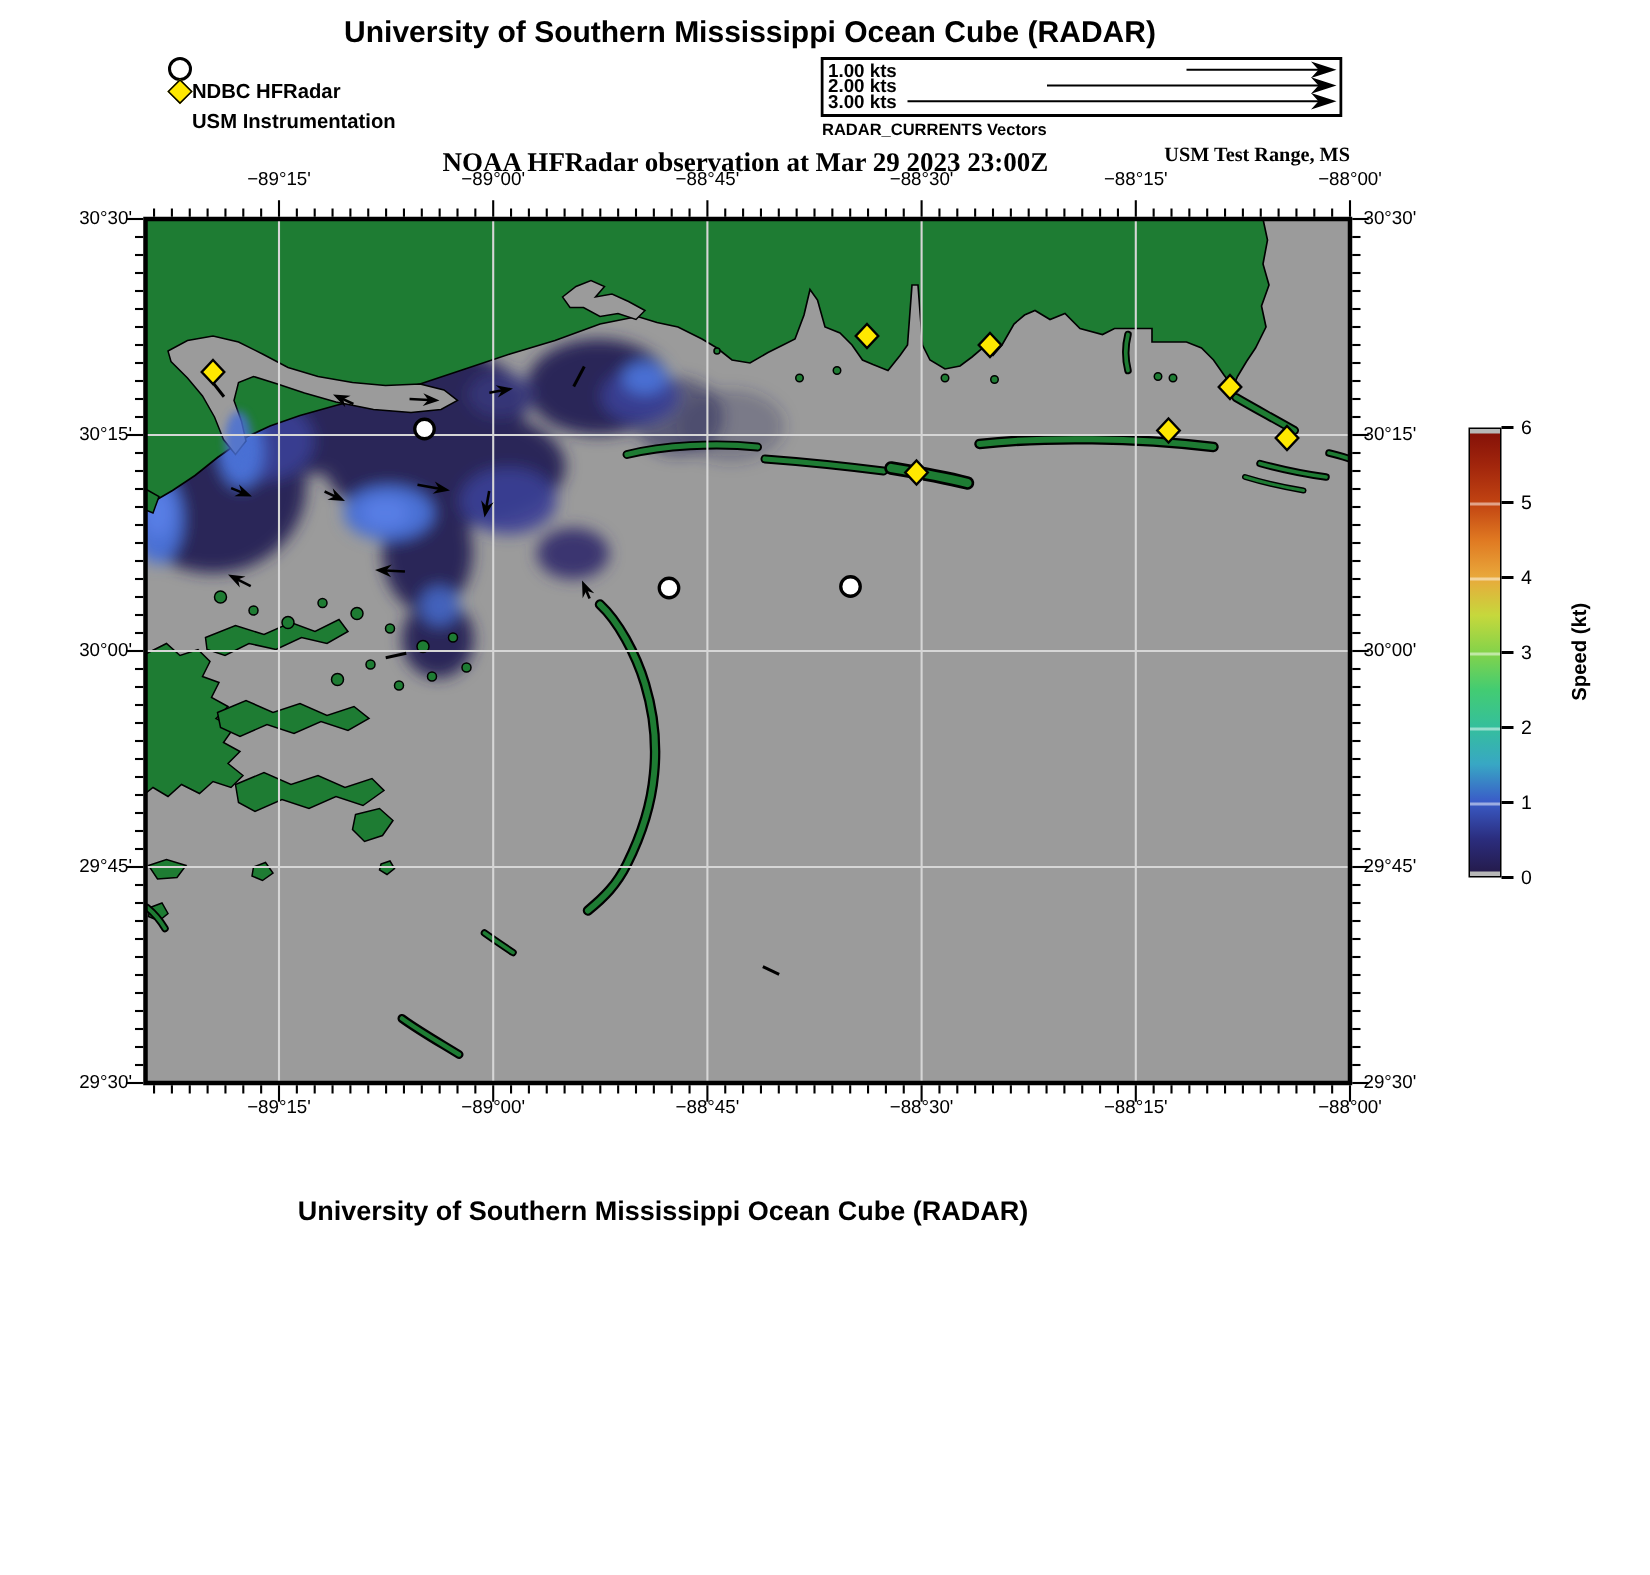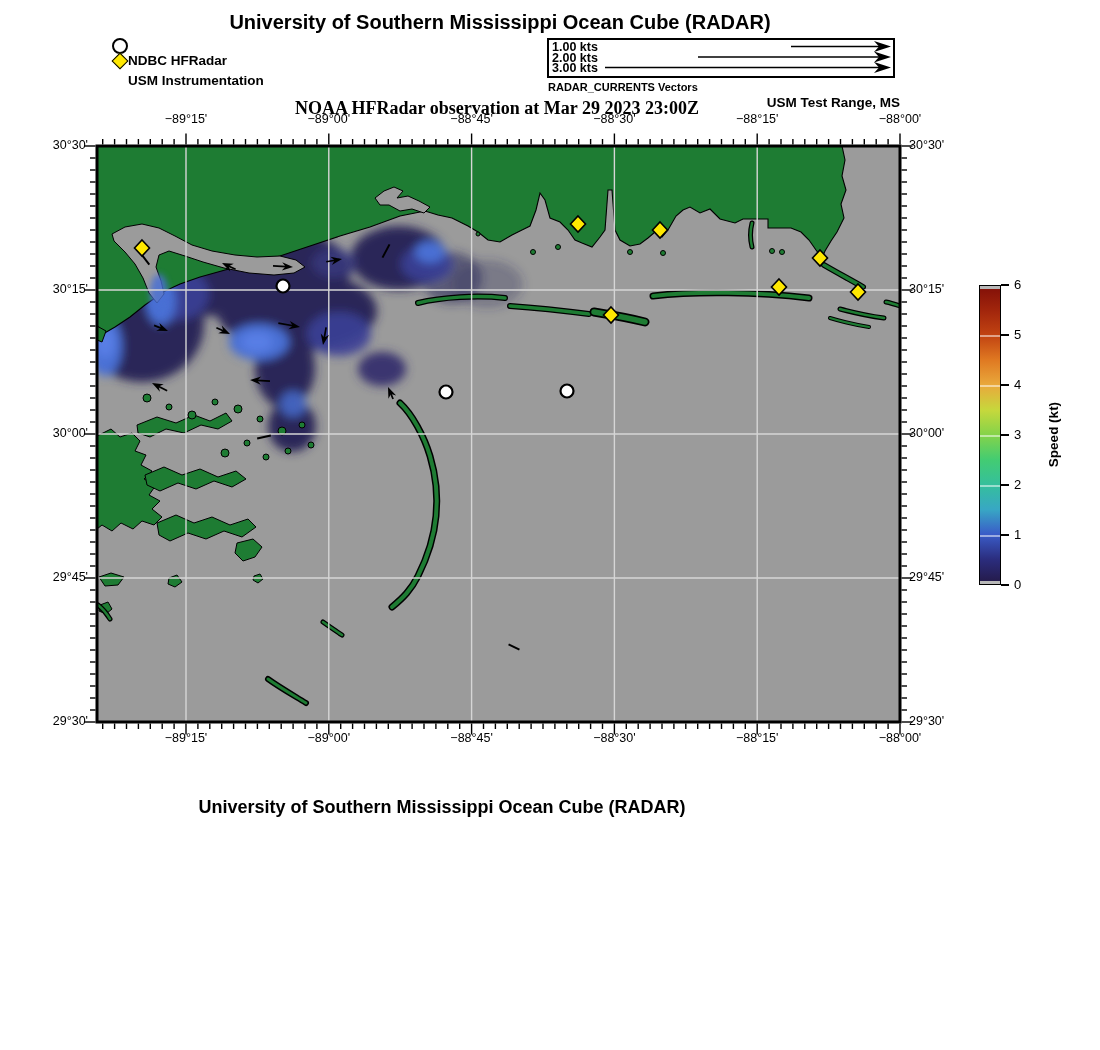--- a/index.html
+++ b/index.html
@@ -4,21 +4,21 @@
 <style>
   html,body{margin:0;padding:0;background:#fff;}
   #page{position:relative;width:1100px;height:1050px;background:#ffffff;overflow:hidden;
         font-family:"Liberation Sans",sans-serif;color:#000;}
   .abs{position:absolute;}
   #title-top{top:11px;left:0;width:1000px;text-align:center;font-size:20px;font-weight:bold;}
   #title-bottom{top:797px;left:0;width:884px;text-align:center;font-size:18px;font-weight:bold;}
   #subtitle{top:98px;left:97px;width:800px;text-align:center;font-size:18px;font-weight:bold;
             font-family:"Liberation Serif",serif;}
   #range-label{top:95px;left:700px;width:200px;text-align:right;font-size:13.5px;font-weight:bold;
-               font-family:Liberation Sans, sans-serif;}
+               font-family:Liberation Serif, serif;}
   .legend-row{position:absolute;left:128px;font-size:13.5px;font-weight:bold;line-height:15px;}
   #legend-circle{position:absolute;left:112px;top:38px;width:12px;height:12px;border:2px solid #000;
                  border-radius:50%;background:#fff;}
   #legend-diamond{position:absolute;left:114px;top:55px;width:10px;height:10px;border:1.5px solid #000;
                   background:#ffe800;transform:rotate(45deg);}
   #vscale-box{position:absolute;left:547px;top:38px;}
   #vscale-title{top:81px;left:548px;font-size:11px;font-weight:bold;}
   .tick-label{position:absolute;font-size:12.5px;white-space:nowrap;}
   .lon-label{width:70px;text-align:center;}
   .lat-label-left{width:60px;text-align:right;}

